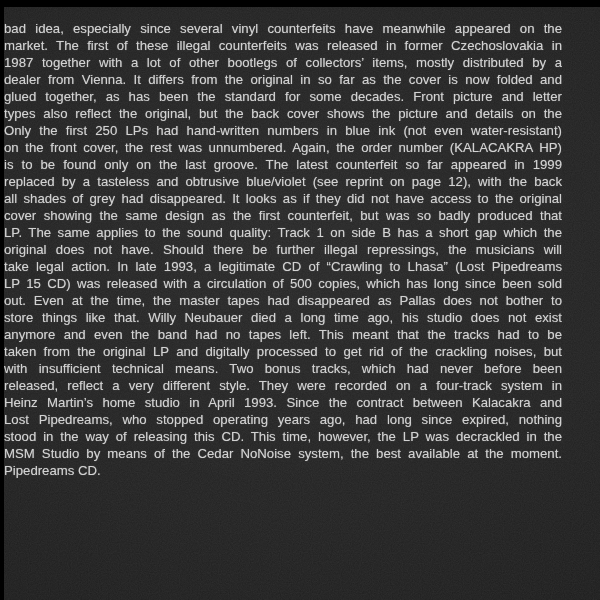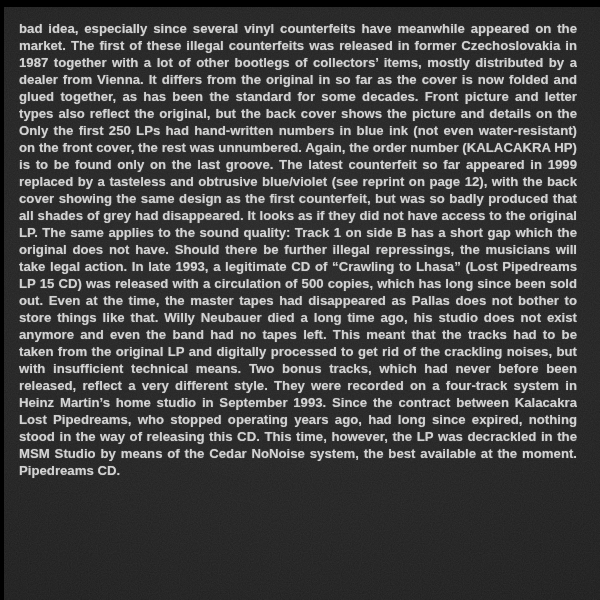--- a/index.html
+++ b/index.html
@@ -33,26 +33,26 @@
   .grain {
     position: absolute;
     top: 0; left: 0;
     width: 100%; height: 100%;
     opacity: 0.16;
     pointer-events: none;
   }
   .body-text {
     position: absolute;
     top: 13px;
-    left: 15px;
+    left: 0;
     width: 558px;
     color: #d2d2d2;
     font-size: 13.2px;
     line-height: 17px;
-    font-weight: 700;
+    font-weight: 400;
     text-shadow: 0 0 1px rgba(230,230,230,0.45);
   }
   .line {
     text-align: justify;
     text-align-last: justify;
     height: 17px;
     overflow: hidden;
     white-space: normal;
   }
   .line.last {
@@ -75,32 +75,32 @@
         <div class="line">bad idea, especially since several vinyl counterfeits have meanwhile appeared on the</div>
         <div class="line">market. The first of these illegal counterfeits was released in former Czechoslovakia in</div>
         <div class="line">1987 together with a lot of other bootlegs of collectors’ items, mostly distributed by a</div>
         <div class="line">dealer from Vienna. It differs from the original in so far as the cover is now folded and</div>
         <div class="line">glued together, as has been the standard for some decades. Front picture and letter</div>
         <div class="line">types also reflect the original, but the back cover shows the picture and details on the</div>
         <div class="line">Only the first 250 LPs had hand-written numbers in blue ink (not even water-resistant)</div>
         <div class="line">on the front cover, the rest was unnumbered. Again, the order number (KALACAKRA HP)</div>
         <div class="line">is to be found only on the last groove. The latest counterfeit so far appeared in 1999</div>
         <div class="line">replaced by a tasteless and obtrusive blue/violet (see reprint on page 12), with the back</div>
+        <div class="line">all shades of grey had disappeared. It looks as if they did not have access to the original</div>
         <div class="line">cover showing the same design as the first counterfeit, but was so badly produced that</div>
-        <div class="line">all shades of grey had disappeared. It looks as if they did not have access to the original</div>
         <div class="line">LP. The same applies to the sound quality: Track 1 on side B has a short gap which the</div>
         <div class="line">original does not have. Should there be further illegal repressings, the musicians will</div>
         <div class="line">take legal action. In late 1993, a legitimate CD of “Crawling to Lhasa” (Lost Pipedreams</div>
         <div class="line">LP 15 CD) was released with a circulation of 500 copies, which has long since been sold</div>
         <div class="line">out. Even at the time, the master tapes had disappeared as Pallas does not bother to</div>
         <div class="line">store things like that. Willy Neubauer died a long time ago, his studio does not exist</div>
         <div class="line">anymore and even the band had no tapes left. This meant that the tracks had to be</div>
         <div class="line">taken from the original LP and digitally processed to get rid of the crackling noises, but</div>
         <div class="line">with insufficient technical means. Two bonus tracks, which had never before been</div>
         <div class="line">released, reflect a very different style. They were recorded on a four-track system in</div>
-        <div class="line">Heinz Martin’s home studio in September 1993. Since the contract between Kalacakra and</div>
+        <div class="line">Heinz Martin’s home studio in April 1993. Since the contract between Kalacakra and</div>
         <div class="line">Lost Pipedreams, who stopped operating years ago, had long since expired, nothing</div>
         <div class="line">stood in the way of releasing this CD. This time, however, the LP was decrackled in the</div>
         <div class="line">MSM Studio by means of the Cedar NoNoise system, the best available at the moment.</div>
         <div class="line last">Pipedreams CD.</div>
       </div>
   </div>
 </div>
 
 </body></html>

